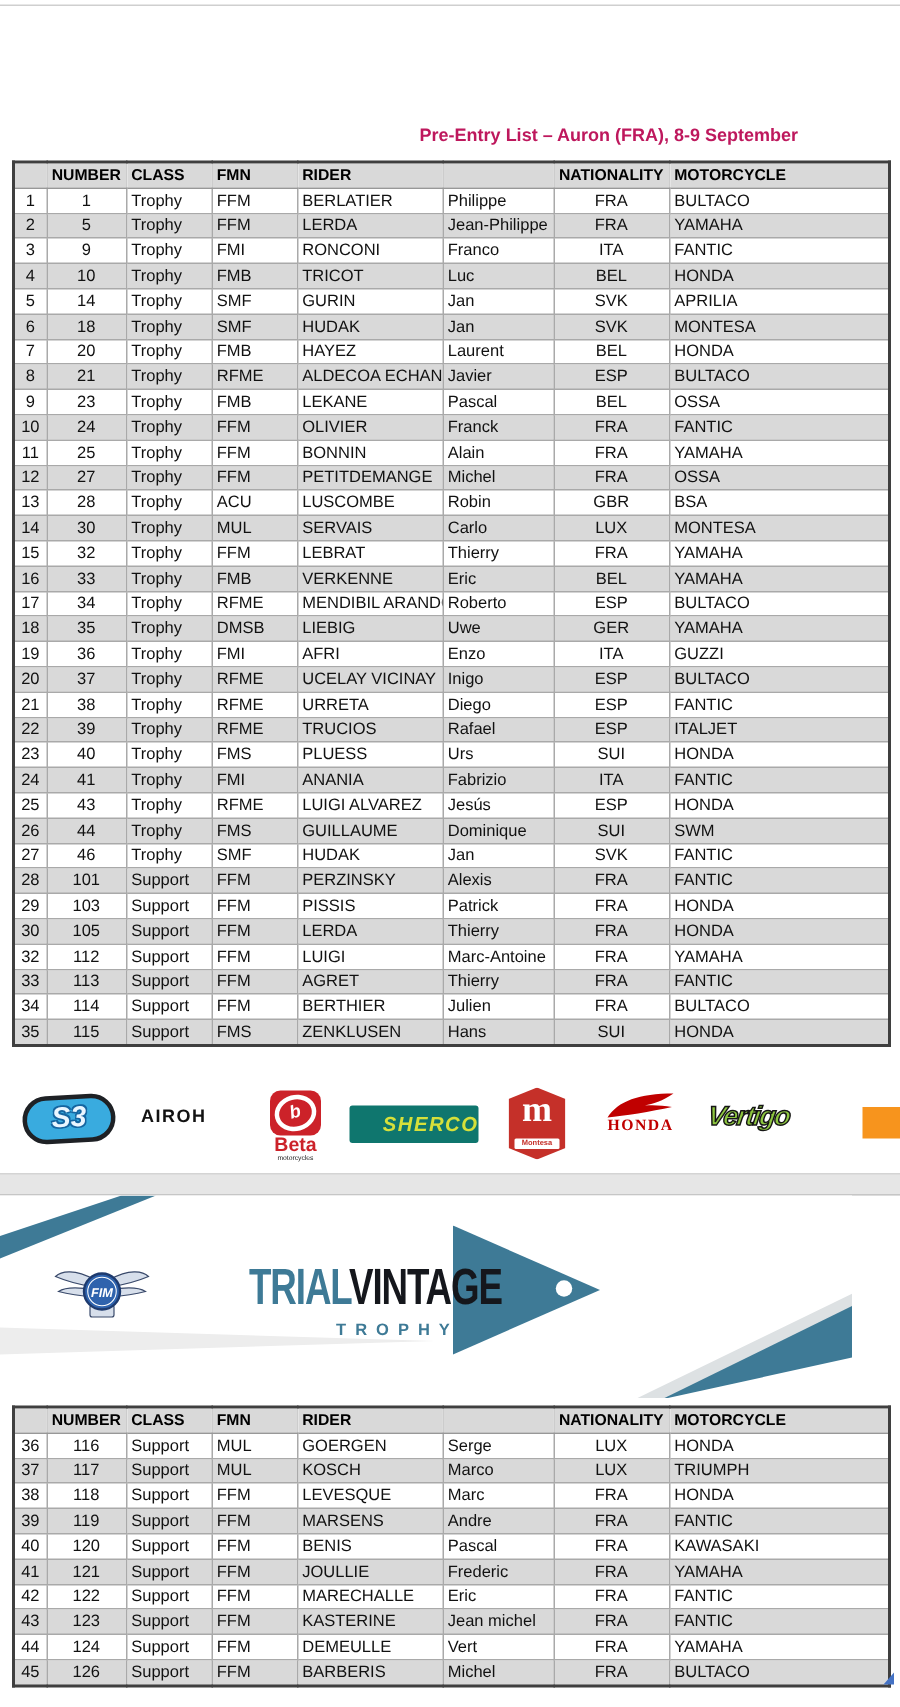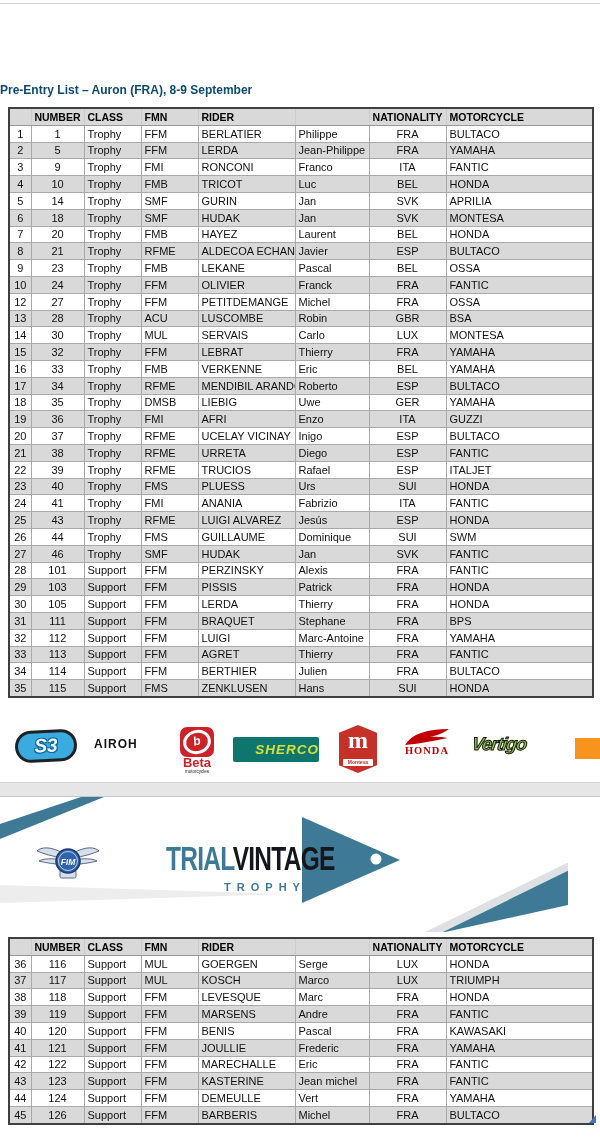--- a/index.html
+++ b/index.html
@@ -6,22 +6,22 @@
   #page {
     position:relative; width:600px; height:1138px; overflow:hidden;
     font-family:"Liberation Sans", sans-serif; background:#fff; color:#111;
   }
   
   #top-strip { position:absolute; top:0; left:0; width:600px; height:3px; background:#fff; border-bottom:1px solid #cfcfcf; }
 
   
   #title { position:absolute; top:13px; left:0; width:600px; text-align:center;
            font-size:17.5px; font-weight:bold; line-height:24px; color:#000; }
-  #subtitle { position:absolute; top:83px; left:0; width:532px; text-align:left;
-              font-size:12px; font-weight:bold; color:#0c4a6e; }
+  #subtitle { position:absolute; top:83px; left:0; width:532px; text-align:right;
+              font-size:12px; font-weight:bold; color:#be185d; }
 
   
   table.entry { position:absolute; left:8px; width:584px; border-collapse:collapse; table-layout:fixed;
                 border:2px solid #3f3f3f; font-size:11px; }
   #table1 { top:107px; }
   #table2 { top:937px; }
   table.entry td, table.entry th { border:1px solid #a9a9a9; padding:0 3px; height:15.8px;
                 overflow:hidden; white-space:nowrap; vertical-align:middle; }
   table.entry th { background:#d9d9d9; font-weight:bold; font-size:10.5px; text-align:left;
                 border:1px solid #cccccc; border-bottom:1px solid #989898; color:#000; }
@@ -211,20 +211,30 @@
           <td class="c0">10</td>
           <td class="c1">24</td>
           <td class="c2">Trophy</td>
           <td class="c3">FFM</td>
           <td class="c4">OLIVIER</td>
           <td class="c5">Franck</td>
           <td class="c6">FRA</td>
           <td class="c7">FANTIC</td>
         </tr>
         <tr>
+          <td class="c0">11</td>
+          <td class="c1">25</td>
+          <td class="c2">Trophy</td>
+          <td class="c3">FFM</td>
+          <td class="c4">BONNIN</td>
+          <td class="c5">Alain</td>
+          <td class="c6">FRA</td>
+          <td class="c7">YAMAHA</td>
+        </tr>
+        <tr>
           <td class="c0">12</td>
           <td class="c1">27</td>
           <td class="c2">Trophy</td>
           <td class="c3">FFM</td>
           <td class="c4">PETITDEMANGE</td>
           <td class="c5">Michel</td>
           <td class="c6">FRA</td>
           <td class="c7">OSSA</td>
         </tr>
         <tr>
@@ -399,30 +409,20 @@
         </tr>
         <tr>
           <td class="c0">30</td>
           <td class="c1">105</td>
           <td class="c2">Support</td>
           <td class="c3">FFM</td>
           <td class="c4">LERDA</td>
           <td class="c5">Thierry</td>
           <td class="c6">FRA</td>
           <td class="c7">HONDA</td>
-        </tr>
-        <tr>
-          <td class="c0">31</td>
-          <td class="c1">111</td>
-          <td class="c2">Support</td>
-          <td class="c3">FFM</td>
-          <td class="c4">BRAQUET</td>
-          <td class="c5">Stephane</td>
-          <td class="c6">FRA</td>
-          <td class="c7">BPS</td>
         </tr>
         <tr>
           <td class="c0">32</td>
           <td class="c1">112</td>
           <td class="c2">Support</td>
           <td class="c3">FFM</td>
           <td class="c4">LUIGI</td>
           <td class="c5">Marc-Antoine</td>
           <td class="c6">FRA</td>
           <td class="c7">YAMAHA</td>

